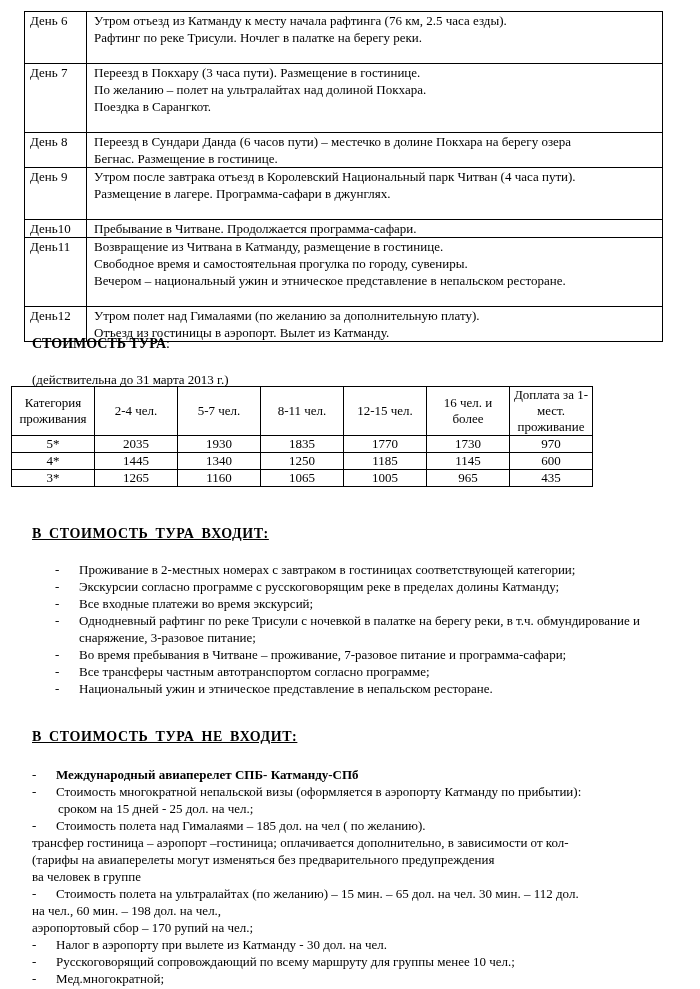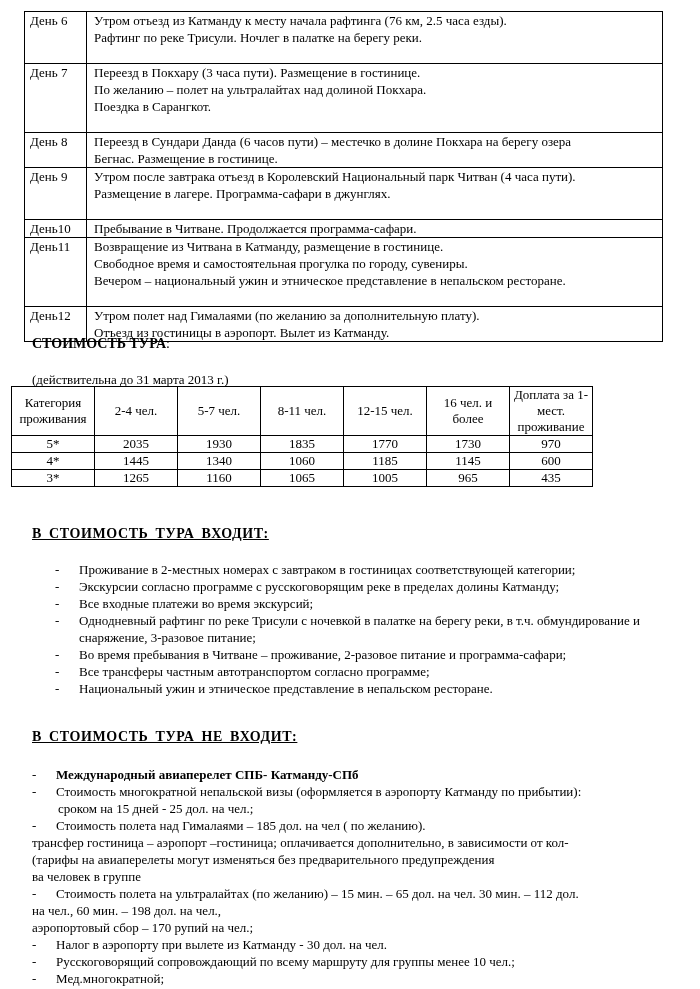--- a/index.html
+++ b/index.html
@@ -149,21 +149,21 @@
         <td>1930</td>
         <td>1835</td>
         <td>1770</td>
         <td>1730</td>
         <td>970</td>
       </tr>
       <tr>
         <td>4*</td>
         <td>1445</td>
         <td>1340</td>
-        <td>1060</td>
+        <td>1250</td>
         <td>1185</td>
         <td>1145</td>
         <td>600</td>
       </tr>
       <tr>
         <td>3*</td>
         <td>1265</td>
         <td>1160</td>
         <td>1065</td>
         <td>1005</td>
@@ -172,21 +172,21 @@
       </tr>
     </tbody>
 </table>
 
 <div id="included-heading" class="section-heading">В СТОИМОСТЬ ТУРА ВХОДИТ:</div>
 <ul id="included-list">
     <li><span class="dash">-</span><span>Проживание в 2-местных номерах с завтраком в гостиницах соответствующей категории;</span></li>
     <li><span class="dash">-</span><span>Экскурсии согласно программе с русскоговорящим реке в пределах долины Катманду;</span></li>
     <li><span class="dash">-</span><span>Все входные платежи во время экскурсий;</span></li>
     <li><span class="dash">-</span><span>Однодневный рафтинг по реке Трисули с ночевкой в палатке на берегу реки, в т.ч. обмундирование и снаряжение, 3-разовое питание;</span></li>
-    <li><span class="dash">-</span><span>Во время пребывания в Читване – проживание, 2-разовое питание и  программа-сафари;</span></li>
+    <li><span class="dash">-</span><span>Во время пребывания в Читване – проживание, 7-разовое питание и  программа-сафари;</span></li>
     <li><span class="dash">-</span><span>Все трансферы частным автотранспортом согласно программе;</span></li>
     <li><span class="dash">-</span><span>Национальный ужин и этническое представление в непальском ресторане.</span></li>
   </ul>
 
 <div id="excluded-heading" class="section-heading">В СТОИМОСТЬ ТУРА НЕ ВХОДИТ:</div>
 <div id="excluded-block">
     <div class="row bul"><span class="dash">-</span><span class="bold">Международный авиаперелет СПБ- Катманду-СПб</span></div>
     <div class="row bul"><span class="dash">-</span><span>Стоимость многократной непальской визы (оформляется в аэропорту Катманду по прибытии):</span></div>
     <div class="row indent"><span>сроком на 15 дней - 25 дол. на чел.;</span></div>
     <div class="row bul"><span class="dash">-</span><span>Стоимость полета над Гималаями – 185 дол. на чел ( по желанию).</span></div>

